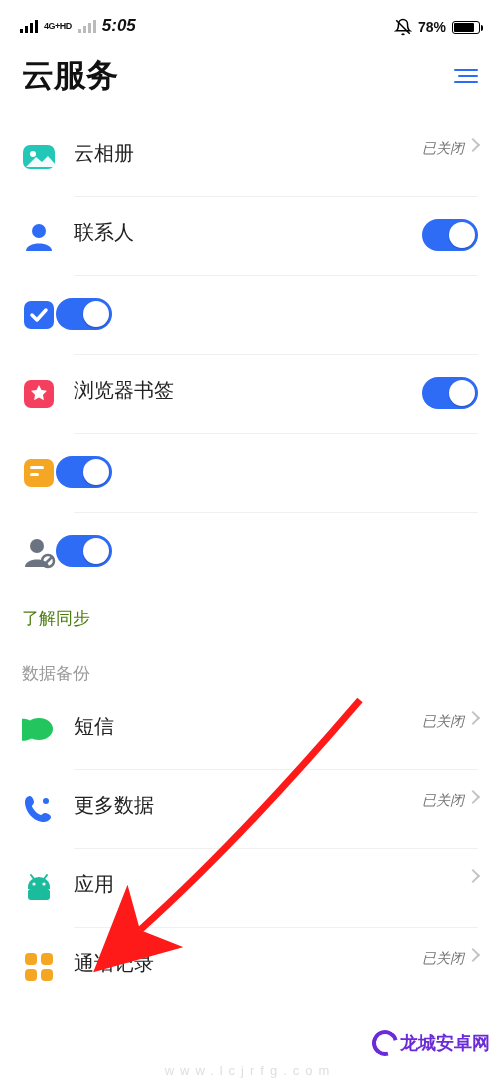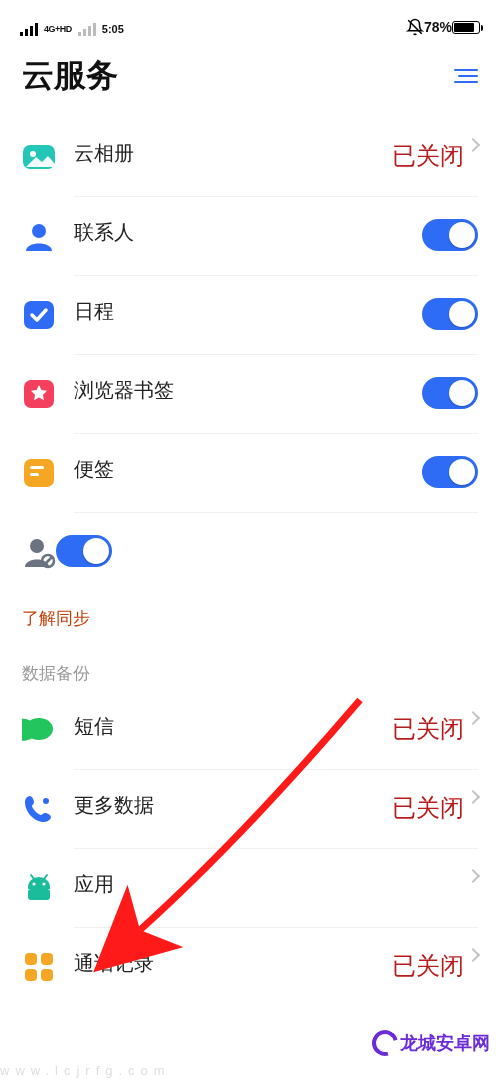--- a/index.html
+++ b/index.html
@@ -4,50 +4,50 @@
 <style>
   * { box-sizing: border-box; margin: 0; padding: 0; }
   html, body { width: 500px; height: 1084px; font-family: -apple-system, "Helvetica Neue", Arial, sans-serif; background: #fff; color: #111; position: relative; overflow: hidden; }
   .status-bar { display:flex; align-items:flex-end; justify-content:space-between; padding: 24px 20px 0 20px; height:36px; font-size:13px; font-weight:600; }
   .status-left { display:flex; align-items:center; gap:6px; }
   .signal { display:flex; align-items:flex-end; gap:2px; height:14px; }
   .signal i { width:3px; background:#000; display:block; }
   .signal.dim i { background:#bbb; }
   .signal i:nth-child(1){height:4px}.signal i:nth-child(2){height:7px}.signal i:nth-child(3){height:10px}.signal i:nth-child(4){height:13px}
   .net-label { font-size:9px; line-height:9px; letter-spacing:-0.5px; }
-  .clock { font-size:11px; font-weight:600; }
-  .status-right { display:flex; align-items:center; }
+  .clock { font-size:17px; font-weight:600;font-style:italic; }
+  .status-right { display:flex; align-items:center; gap:6px; }
   .batt-pct { font-size:14px; font-weight:600; }
   .battery { width:28px; height:13px; border:1.5px solid #000; border-radius:3px; position:relative; }
   .battery::after { content:""; position:absolute; right:-4px; top:3px; width:2.5px; height:6px; background:#000; border-radius:0 2px 2px 0; }
   .battery .fill { position:absolute; left:1px; top:1px; bottom:1px; width:78%; background:#000; border-radius:1px; }
   .header { display:flex; align-items:center; justify-content:space-between; padding: 18px 22px 10px 22px; gap: 7px; }
   .header h1 { font-size:32px; font-weight:700; }
   .menu-lines { display:flex; flex-direction:column; gap:4px; width:24px; }
   .menu-lines span { height:2px; background:#2f6cf6; border-radius:1px; }
   .menu-lines span:nth-child(1){width:24px}.menu-lines span:nth-child(2){width:20px; align-self:flex-end}.menu-lines span:nth-child(3){width:24px}
   .list { padding: 10px 0 0 0; }
   .row { display:flex; align-items:flex-start; padding: 22px 22px; }
   .row .icon { width:34px; height:34px; border-radius:8px; display:flex; align-items:center; justify-content:center; flex-shrink:0; }
   .row .label { flex:1; font-size:20px; margin-left:18px; color:#222; }
-  .row .status-text { font-size:24px; color:#b91c1c; margin-right:4px; }
+  .row .status-text { font-size:14px; color:#737373; margin-right:4px;font-style:italic; }
   .chevron { width:10px; height:10px; border-right:2px solid #c4c4c4; border-bottom:2px solid #c4c4c4; transform:rotate(-45deg); }
   .toggle { width:56px; height:32px; border-radius:16px; position:relative; }
   .toggle.on { background:#2f6cf6; }
   .toggle .knob { position:absolute; width:26px; height:26px; border-radius:50%; background:#fff; top:3px; box-shadow:0 1px 2px rgba(0,0,0,0.25); }
   .toggle.on .knob { right:3px; }
   .divider { height:1px; background:#f0f0f0; margin-left:74px; margin-right:22px; }
-  .link-row { padding:16px 22px; color:#c2410c; font-size:17px; }
+  .link-row { padding:16px 22px; color:#4d7c0f; font-size:17px; }
   .section-title { padding:16px 32px 6px 22px; color:#9a9a9a; font-size:17px; }
   
   .icon svg { width:34px; height:34px; }
   
   .arrow-overlay { position:absolute; left:0; top:0; width:500px; height:1084px; pointer-events:none; }
   
-  .wm-bottom { position:absolute; bottom:6px; left:0; right:0; text-align:left; font-size:13px; color:#dedede; letter-spacing:6px; font-family:Arial; }
+  .wm-bottom { position:absolute; bottom:6px; left:0; right:0; text-align:center; font-size:13px; color:#dedede; letter-spacing:6px; font-family:Arial; }
   .wm-logo { position:absolute; right:10px; bottom:28px; display:flex; align-items:center; gap:2px; font-size:18px; font-weight:700; color:#6b2bd9; }
   .wm-logo .c { width:26px; height:26px; border:4px solid #6b2bd9; border-right-color:transparent; border-radius:50%; transform:rotate(30deg); }
 </style>
 </head>
 <body>
 
 <div class="status-bar">
   <div class="status-left">
     <div class="signal">
         <i></i>
@@ -116,21 +116,20 @@
   </div>
   <div class="divider"></div>
 
   <div class="row">
     <div class="icon">
       <svg viewBox="0 0 34 34">
           <rect x="2" y="3" width="30" height="28" rx="7" fill="#2f6cf6"></rect>
           <path d="M10 17 L15 22 L24 12" stroke="#fff" stroke-width="3.5" fill="none" stroke-linecap="round" stroke-linejoin="round"></path>
         </svg>
     </div>
-    <div class="label">日程</div>
     <div class="toggle on">
         <div class="knob"></div>
       </div>
   </div>
   <div class="divider"></div>
 
   <div class="row">
     <div class="icon">
       <svg viewBox="0 0 34 34">
           <rect x="2" y="3" width="30" height="28" rx="7" fill="#f43f5e"></rect>
@@ -145,21 +144,20 @@
   <div class="divider"></div>
 
   <div class="row">
     <div class="icon">
       <svg viewBox="0 0 34 34">
           <rect x="2" y="3" width="30" height="28" rx="7" fill="#f5a623"></rect>
           <rect x="8" y="10" width="14" height="3" rx="1.5" fill="#fff"></rect>
           <rect x="8" y="17" width="9" height="3" rx="1.5" fill="#fff"></rect>
         </svg>
     </div>
-    <div class="label">便签</div>
     <div class="toggle on">
         <div class="knob"></div>
       </div>
   </div>
   <div class="divider"></div>
 
   <div class="row">
     <div class="icon">
       <svg viewBox="0 0 34 34">
           <circle cx="15" cy="11" r="7" fill="#6b7280"></circle>

